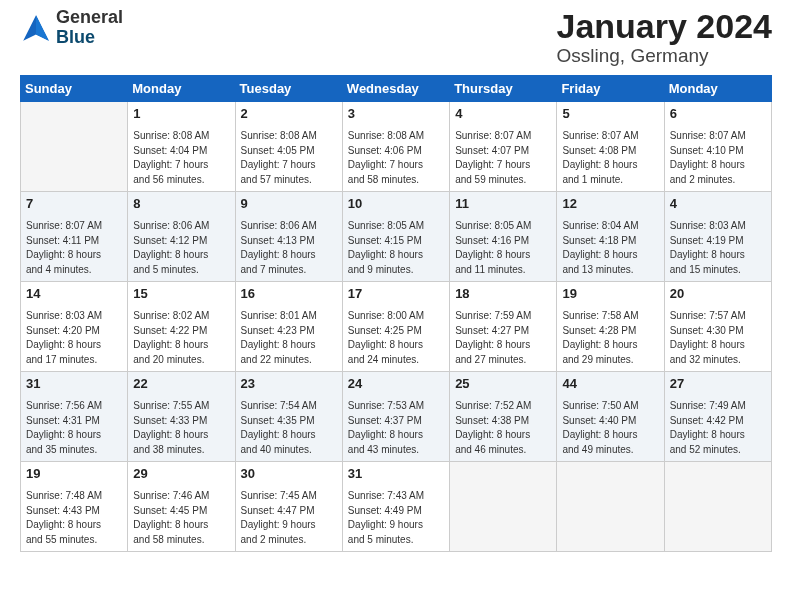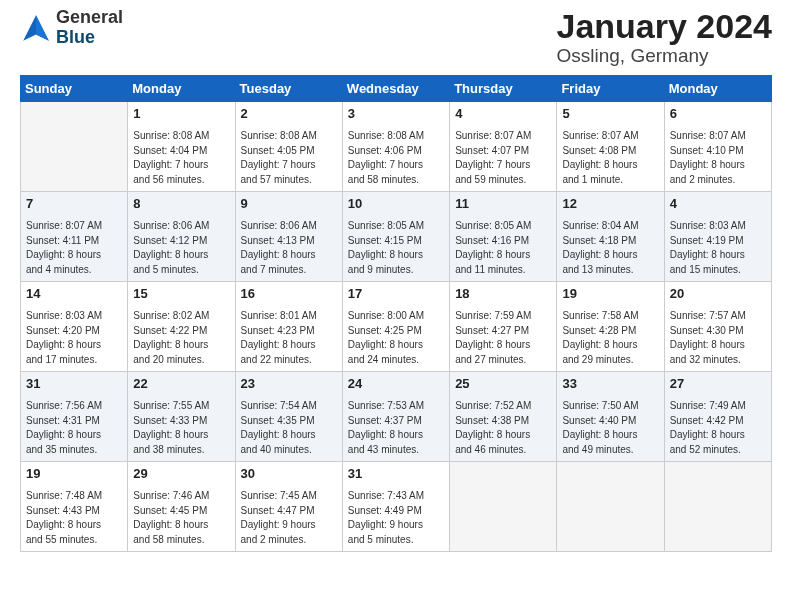--- a/index.html
+++ b/index.html
@@ -231,21 +231,21 @@
           </td>
           <td>
             <span class="day-number">24</span>
             <div class="day-info">Sunrise: 7:53 AM<br>Sunset: 4:37 PM<br>Daylight: 8 hours<br>and 43 minutes.</div>
           </td>
           <td>
             <span class="day-number">25</span>
             <div class="day-info">Sunrise: 7:52 AM<br>Sunset: 4:38 PM<br>Daylight: 8 hours<br>and 46 minutes.</div>
           </td>
           <td>
-            <span class="day-number">33</span>
+            <span class="day-number">44</span>
             <div class="day-info">Sunrise: 7:50 AM<br>Sunset: 4:40 PM<br>Daylight: 8 hours<br>and 49 minutes.</div>
           </td>
           <td>
             <span class="day-number">27</span>
             <div class="day-info">Sunrise: 7:49 AM<br>Sunset: 4:42 PM<br>Daylight: 8 hours<br>and 52 minutes.</div>
           </td>
         </tr>
         <tr>
           <td>
             <span class="day-number">19</span>

